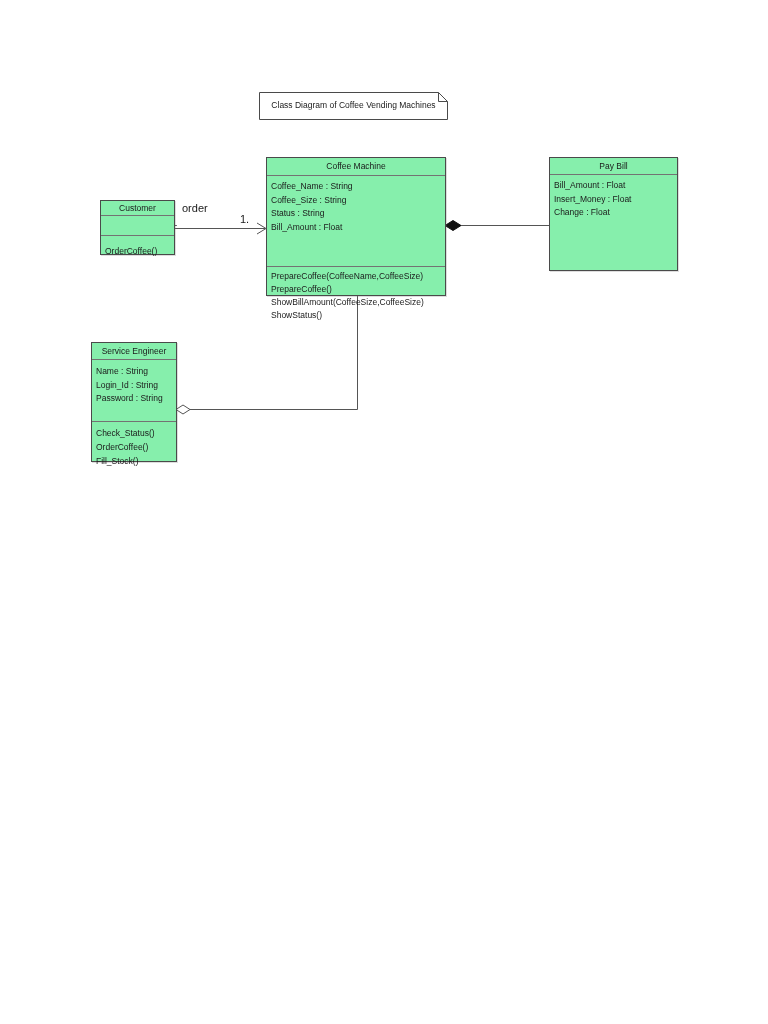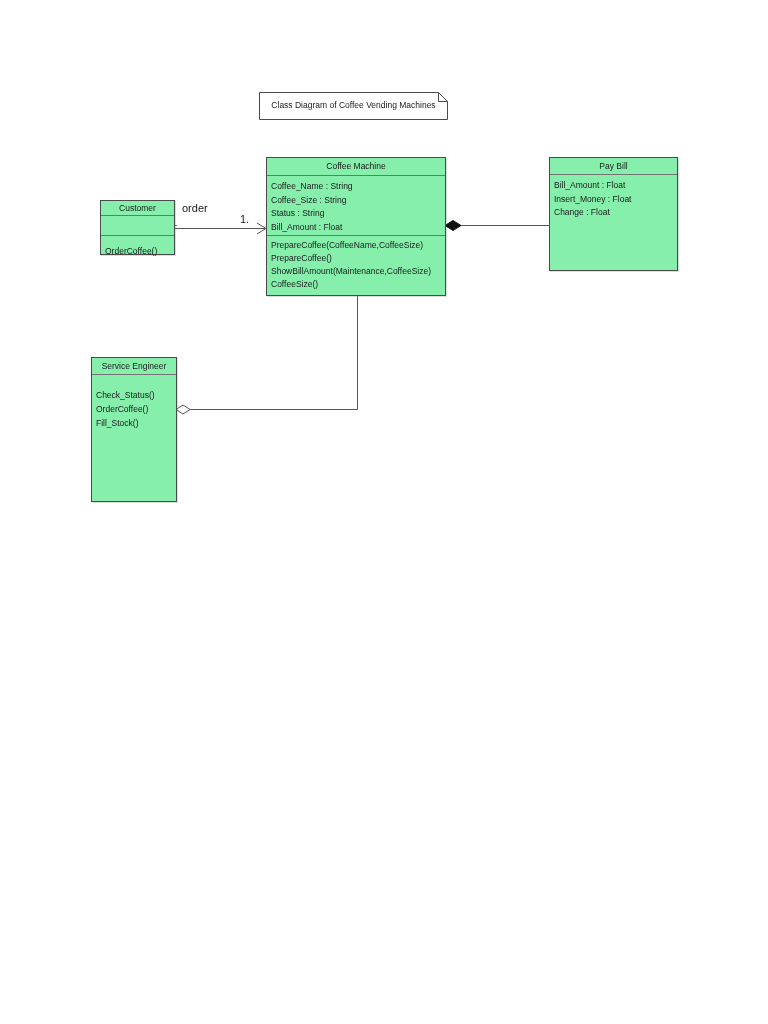--- a/index.html
+++ b/index.html
@@ -107,39 +107,44 @@
   </div>
 
   <div class="uml-class" style="left:266px; top:157px; width:180px; height:139px;">
     <div class="uml-title" style="height:17px; line-height:17px;">Coffee Machine</div>
     <div class="uml-compartment" style="height:60px; padding-top:4px; line-height:13.5px;">
       <div class="uml-member">Coffee_Name : String</div>
       <div class="uml-member">Coffee_Size : String</div>
       <div class="uml-member">Status : String</div>
       <div class="uml-member">Bill_Amount : Float</div>
     </div>
-    <div class="uml-compartment" style="height:62px; padding-top:3px; line-height:13px;">
+    <div class="uml-compartment" style="height:62px; padding-top:3px; line-height:13px;margin-top:31px;">
       <div class="uml-member">PrepareCoffee(CoffeeName,CoffeeSize)</div>
       <div class="uml-member">PrepareCoffee()</div>
-      <div class="uml-member">ShowBillAmount(Maintenance,CoffeeSize)</div>
-      <div class="uml-member">CoffeeSize()</div>
+      <div class="uml-member">ShowBillAmount(CoffeeSize,CoffeeSize)</div>
+      <div class="uml-member">ShowStatus()</div>
     </div>
   </div>
 
   <div class="uml-class" style="left:549px; top:157px; width:129px; height:114px;">
     <div class="uml-title" style="height:16px; line-height:16px;">Pay Bill</div>
     <div class="uml-compartment" style="height:64px; padding-top:4px; line-height:13.5px;">
       <div class="uml-member">Bill_Amount : Float</div>
       <div class="uml-member">Insert_Money : Float</div>
       <div class="uml-member">Change : Float</div>
     </div>
   </div>
 
-  <div class="uml-class" style="left:91px; top:357px; width:86px; height:145px;">
+  <div class="uml-class" style="left:91px; top:342px; width:86px; height:120px;">
     <div class="uml-title" style="height:16px; line-height:16px;">Service Engineer</div>
-    <div class="uml-compartment" style="height:50px; padding-top:13px; line-height:14px;">
+    <div class="uml-compartment" style="height:54px; padding-top:5px; line-height:13.5px;">
+      <div class="uml-member">Name : String</div>
+      <div class="uml-member">Login_Id : String</div>
+      <div class="uml-member">Password : String</div>
+    </div>
+    <div class="uml-compartment" style="height:50px; padding-top:4px; line-height:14px;margin-top:8px;">
       <div class="uml-member">Check_Status()</div>
       <div class="uml-member">OrderCoffee()</div>
       <div class="uml-member">Fill_Stock()</div>
     </div>
   </div>
 
 </div>
 
 </body></html>

